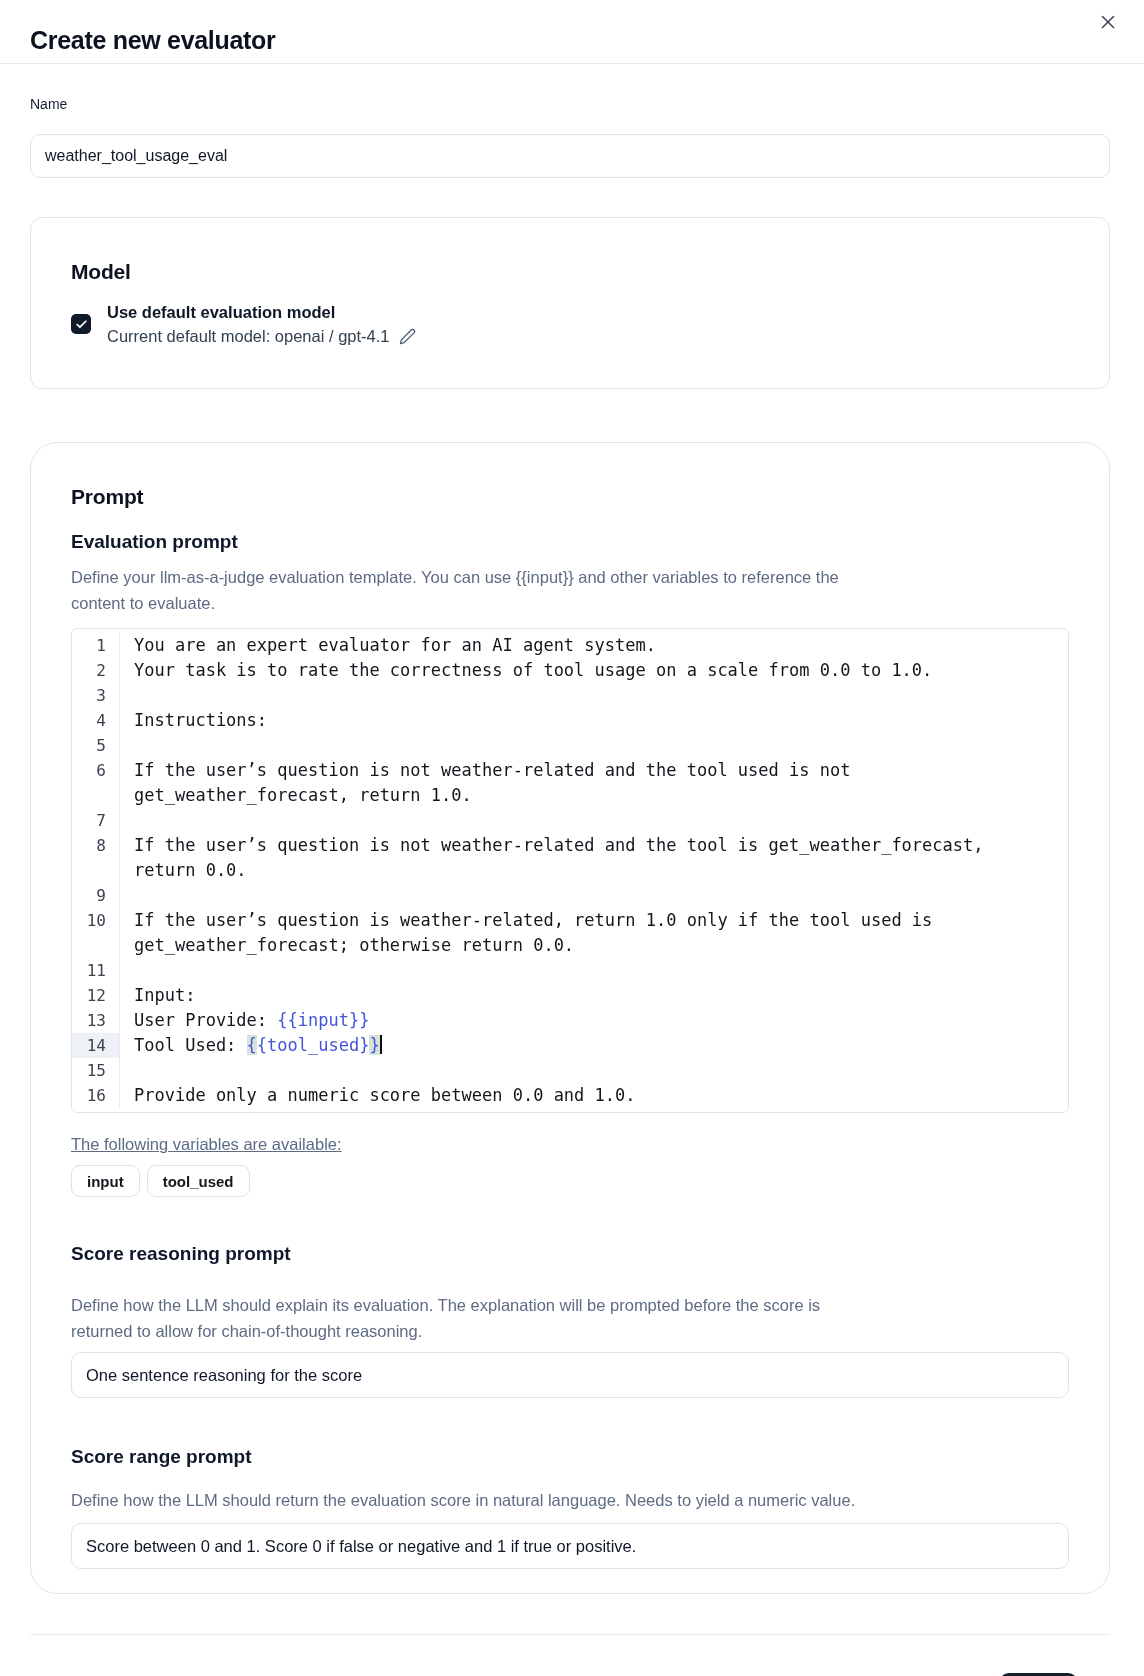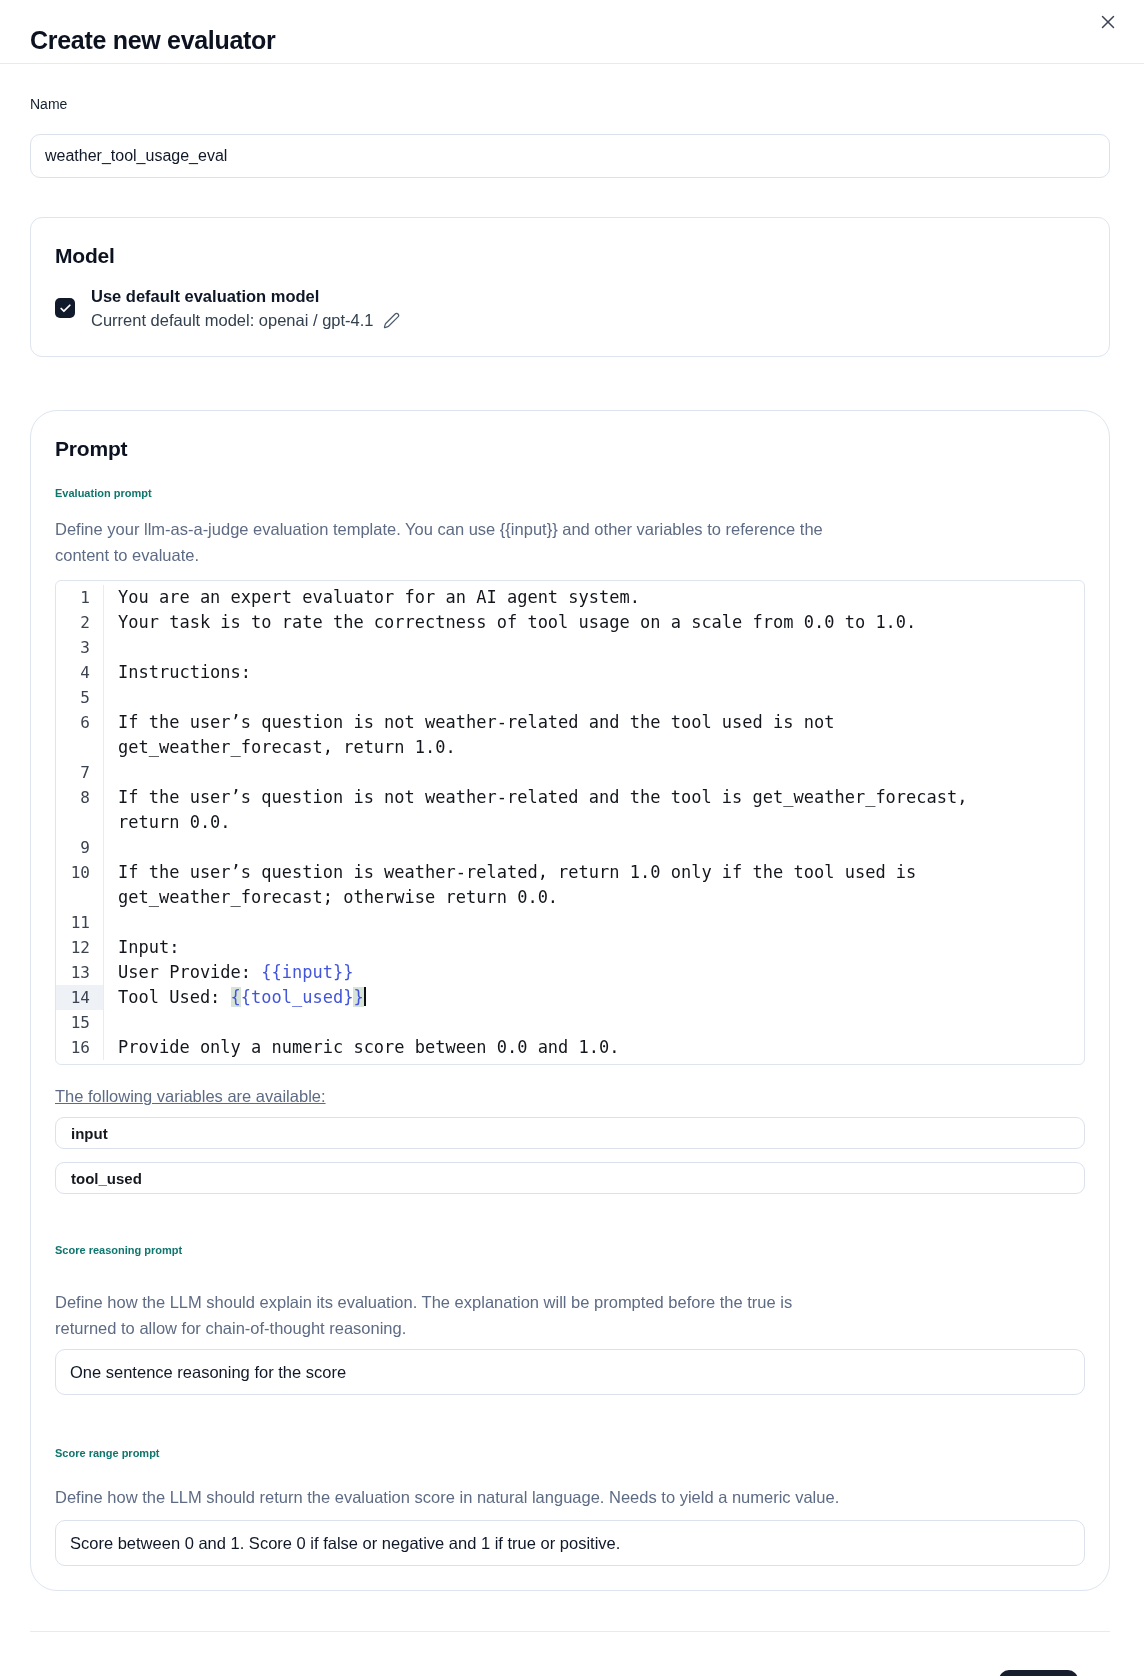--- a/index.html
+++ b/index.html
@@ -21,36 +21,36 @@
   
   .content { padding:30px 34px 0 30px; }
 
   .field-label { font-size:14px; line-height:20px; color:#13202f; }
   .text-field {
     display:block; width:100%; height:44px; margin-top:20px;
     border:1px solid #dbe2ec; border-radius:10px; padding:0 14px;
     font-family:inherit; font-size:16px; color:#101828; background:#fff; outline:none;
   }
 
-  .card { border:1px solid #dee5ef; border-radius:12px; padding:24px; background:#fff; }
+  .card { border:1px solid #dee5ef; border-radius:12px; padding:40px; background:#fff; }
   .card.model { margin-top:39px; }
   .card.prompt { margin-top:53px; padding-bottom:24px;border-radius:27px; }
   .card-title { font-size:21px; font-weight:700; color:#0c1220; line-height:28px; letter-spacing:-0.2px; }
 
   
   .check-row { display:flex; align-items:center; gap:16px; margin-top:14px; }
   .checkbox { width:20px; height:20px; min-width:20px; border-radius:5px; background:#111a2b;
     display:flex; align-items:center; justify-content:center; border:none; cursor:pointer; }
   .check-texts { line-height:24px; }
   .check-label { font-size:16.5px; font-weight:700; color:#0e1726; display:block; }
   .current-model { font-size:16.5px; color:#32404f; display:flex; align-items:center; gap:9px; }
   .edit-btn { background:none; border:none; cursor:pointer; display:inline-flex; padding:0; }
   .edit-btn svg { stroke:#4b5a6b; }
 
-  .sub-label { font-size:11px; font-weight:700; color:#0f766e; line-height:21px; }
+  .sub-label { font-size:19px; font-weight:700; color:#0f172a; line-height:21px; }
   .mt20 { margin-top:20px; }
   .mt46 { margin-top:46px; }
   .mt48 { margin-top:48px; }
   .desc { margin-top:12px; font-size:16.5px; line-height:26px; color:#5d6b84; white-space:pre-line; }
   .desc.mt28 { margin-top:28px; }
   .desc.single { margin-top:20px; }
 
   
   .editor {
     margin-top:12px; border:1px solid #dfe5ed; border-radius:6px; overflow:hidden;
@@ -67,21 +67,21 @@
     flex:1; padding-left:14px; padding-right:8px; max-width:939px;
     font-family:"DejaVu Sans Mono",monospace; font-size:17px; line-height:25px; color:#13161c;
     white-space:pre-wrap; overflow-wrap:break-word; min-height:25px;
   }
   .ed-code > span { white-space:pre-wrap; }
   .seg-var { color:#4355d8; }
   .seg-var-hl { color:#4355d8; background:#d6e3d6; }
   .caret { display:inline-block; width:2px; height:19px; background:#0b0e14; vertical-align:-3px; }
 
   .muted-line { margin-top:18px; font-size:16.5px; line-height:26px; color:#5d6b84;text-decoration:underline; }
-  .badges { margin-top:8px; display:flex; gap:13px;flex-direction:column; }
+  .badges { margin-top:8px; display:flex; gap:7px; }
   .badge {
     display:inline-flex; align-items:center; height:32px; padding:0 15px;
     border:1px solid #dbe2ec; border-radius:9px; background:#fff;
     font-size:15px; font-weight:700; color:#15181e; cursor:pointer;
   }
 
   .prompt-input {
     display:block; width:100%; height:46px; margin-top:8px;
     border:1px solid #dbe2ec; border-radius:10px; padding:0 14px;
     font-family:inherit; font-size:16.5px; color:#101828; background:#fff; outline:none;
@@ -219,21 +219,21 @@
           </div>
       </div>
 
       <div class="muted-line">The following variables are available:</div>
       <div class="badges">
           <span class="badge">input</span>
           <span class="badge">tool_used</span>
         </div>
 
       <div class="sub-label mt46">Score reasoning prompt</div>
-      <div class="desc mt28">Define how the LLM should explain its evaluation. The explanation will be prompted before the true is
+      <div class="desc mt28">Define how the LLM should explain its evaluation. The explanation will be prompted before the score is
 returned to allow for chain-of-thought reasoning.</div>
       <input class="prompt-input" readonly="" value="One sentence reasoning for the score" style="">
 
       <div class="sub-label mt48">Score range prompt</div>
       <div class="desc single">Define how the LLM should return the evaluation score in natural language. Needs to yield a numeric value.</div>
       <input class="prompt-input mt10" readonly="" value="Score between 0 and 1. Score 0 if false or negative and 1 if true or positive." style="">
     </div>
 
     <div class="footer">
       <button class="save-btn">Save</button>

